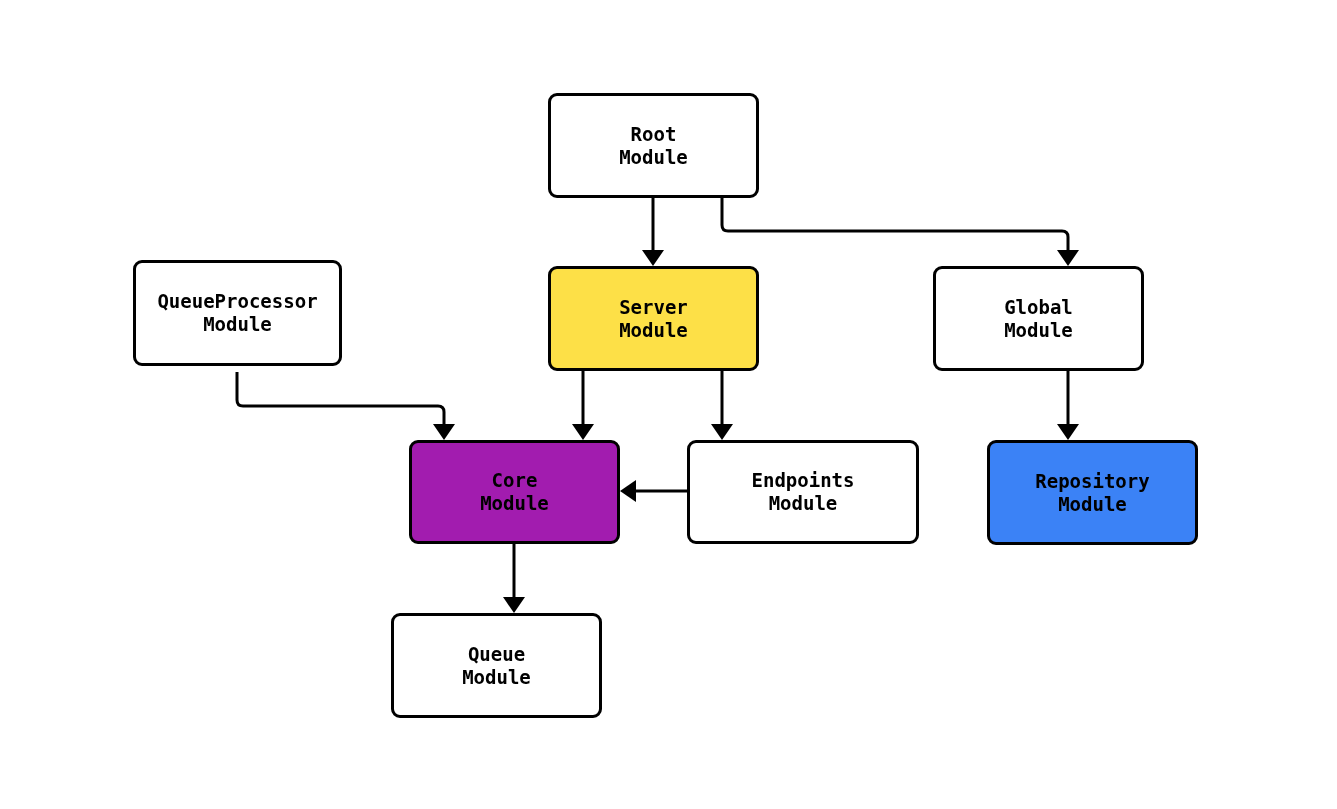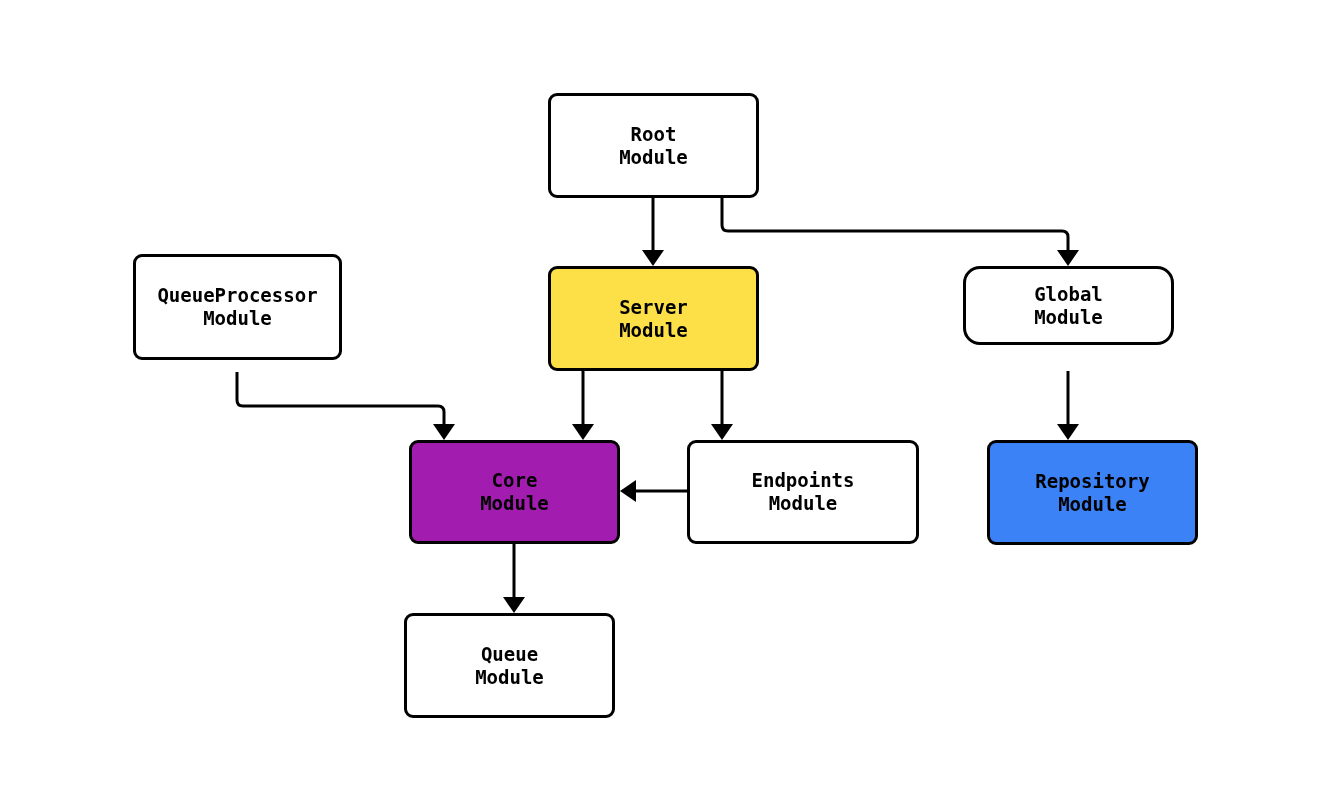--- a/index.html
+++ b/index.html
@@ -74,43 +74,43 @@
         <polygon points="1068,440 1057,424 1079,424" fill="#000000"></polygon>
         <polygon points="514,613 503,597 525,597" fill="#000000"></polygon>
       </g>
   </svg>
 
   <div id="node-layer">
       <div class="node" style="left: 548px; top: 93px; width: 211px; height: 105px; background: rgb(255, 255, 255); border-color: rgb(0, 0, 0);">
         <span class="node-line">Root</span>
         <span class="node-line">Module</span>
       </div>
-      <div class="node" style="left: 133px; top: 254px; width: 209px; height: 106px; background: rgb(255, 255, 255); border-color: rgb(0, 0, 0);">
+      <div class="node" style="left: 133px; top: 260px; width: 209px; height: 106px; background: rgb(255, 255, 255); border-color: rgb(0, 0, 0);">
         <span class="node-line">QueueProcessor</span>
         <span class="node-line">Module</span>
       </div>
       <div class="node" style="left: 548px; top: 266px; width: 211px; height: 105px; background: #fde047; border-color: rgb(0, 0, 0);">
         <span class="node-line">Server</span>
         <span class="node-line">Module</span>
       </div>
-      <div class="node" style="left: 963px; top: 266px; width: 211px; height: 79px; background: rgb(255, 255, 255); border-color: rgb(0, 0, 0); border-radius: 17px;">
+      <div class="node" style="left: 933px; top: 266px; width: 211px; height: 105px; background: rgb(255, 255, 255); border-color: rgb(0, 0, 0);">
         <span class="node-line">Global</span>
         <span class="node-line">Module</span>
       </div>
       <div class="node" style="left: 409px; top: 440px; width: 211px; height: 104px; background: #a21caf; border-color: rgb(0, 0, 0);">
         <span class="node-line">Core</span>
         <span class="node-line">Module</span>
       </div>
       <div class="node" style="left: 687px; top: 440px; width: 232px; height: 104px; background: rgb(255, 255, 255); border-color: rgb(0, 0, 0);">
         <span class="node-line">Endpoints</span>
         <span class="node-line">Module</span>
       </div>
       <div class="node" style="left: 963px; top: 440px; width: 211px; height: 105px; background: #3b82f6; border-color: rgb(0, 0, 0); margin-left: 24px;">
         <span class="node-line">Repository</span>
         <span class="node-line">Module</span>
       </div>
-      <div class="node" style="left: 404px; top: 613px; width: 211px; height: 105px; background: rgb(255, 255, 255); border-color: rgb(0, 0, 0);">
+      <div class="node" style="left: 391px; top: 613px; width: 211px; height: 105px; background: rgb(255, 255, 255); border-color: rgb(0, 0, 0);">
         <span class="node-line">Queue</span>
         <span class="node-line">Module</span>
       </div>
     </div>
 
 </div>
 
 </body></html>

